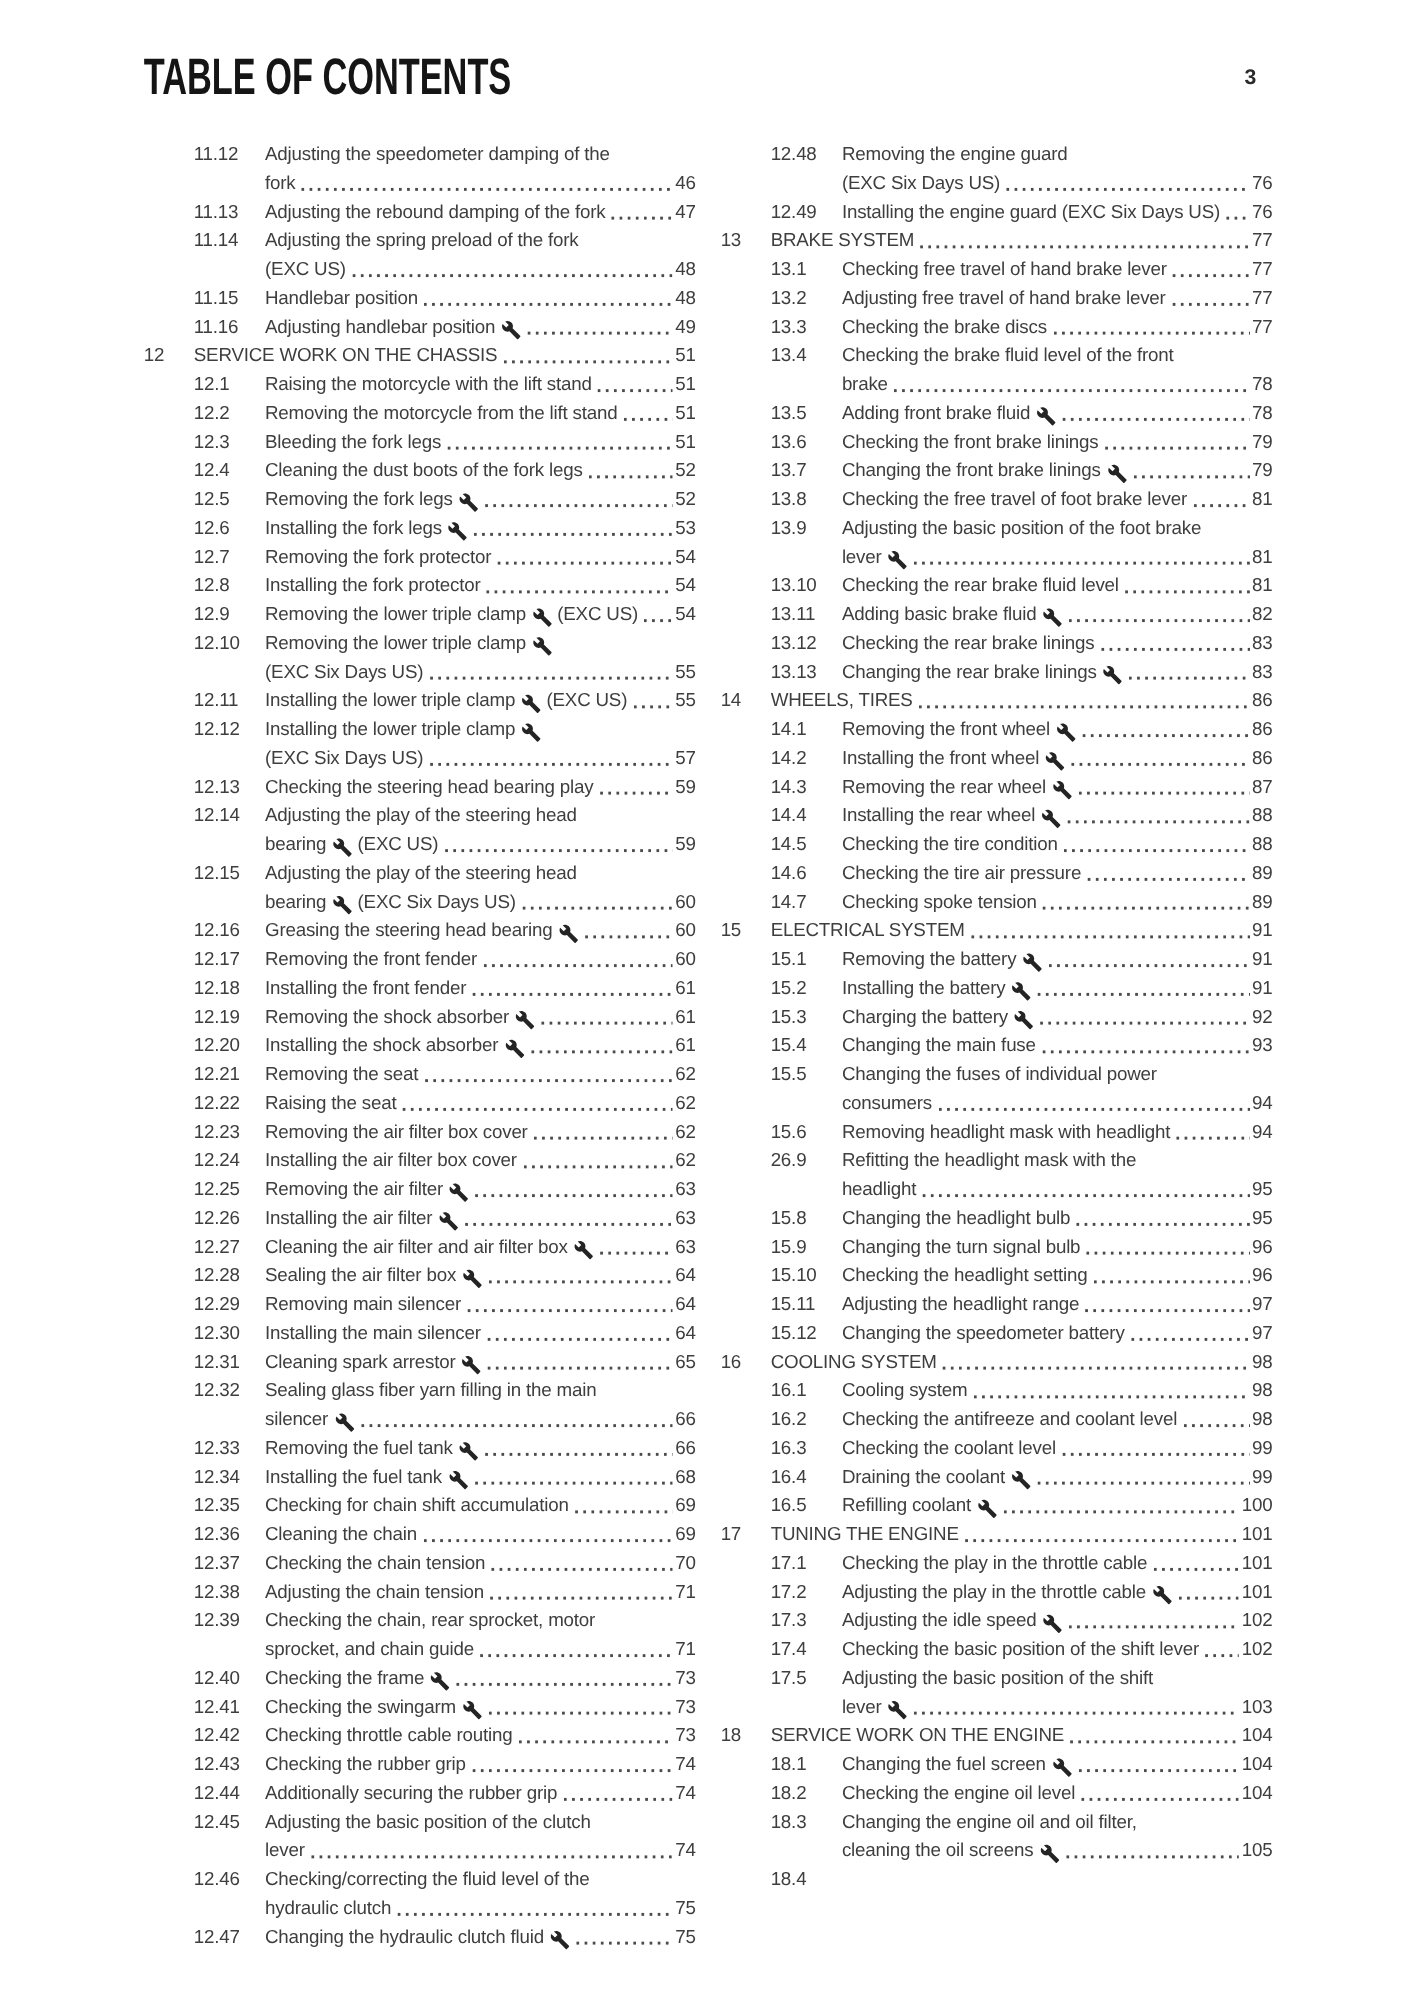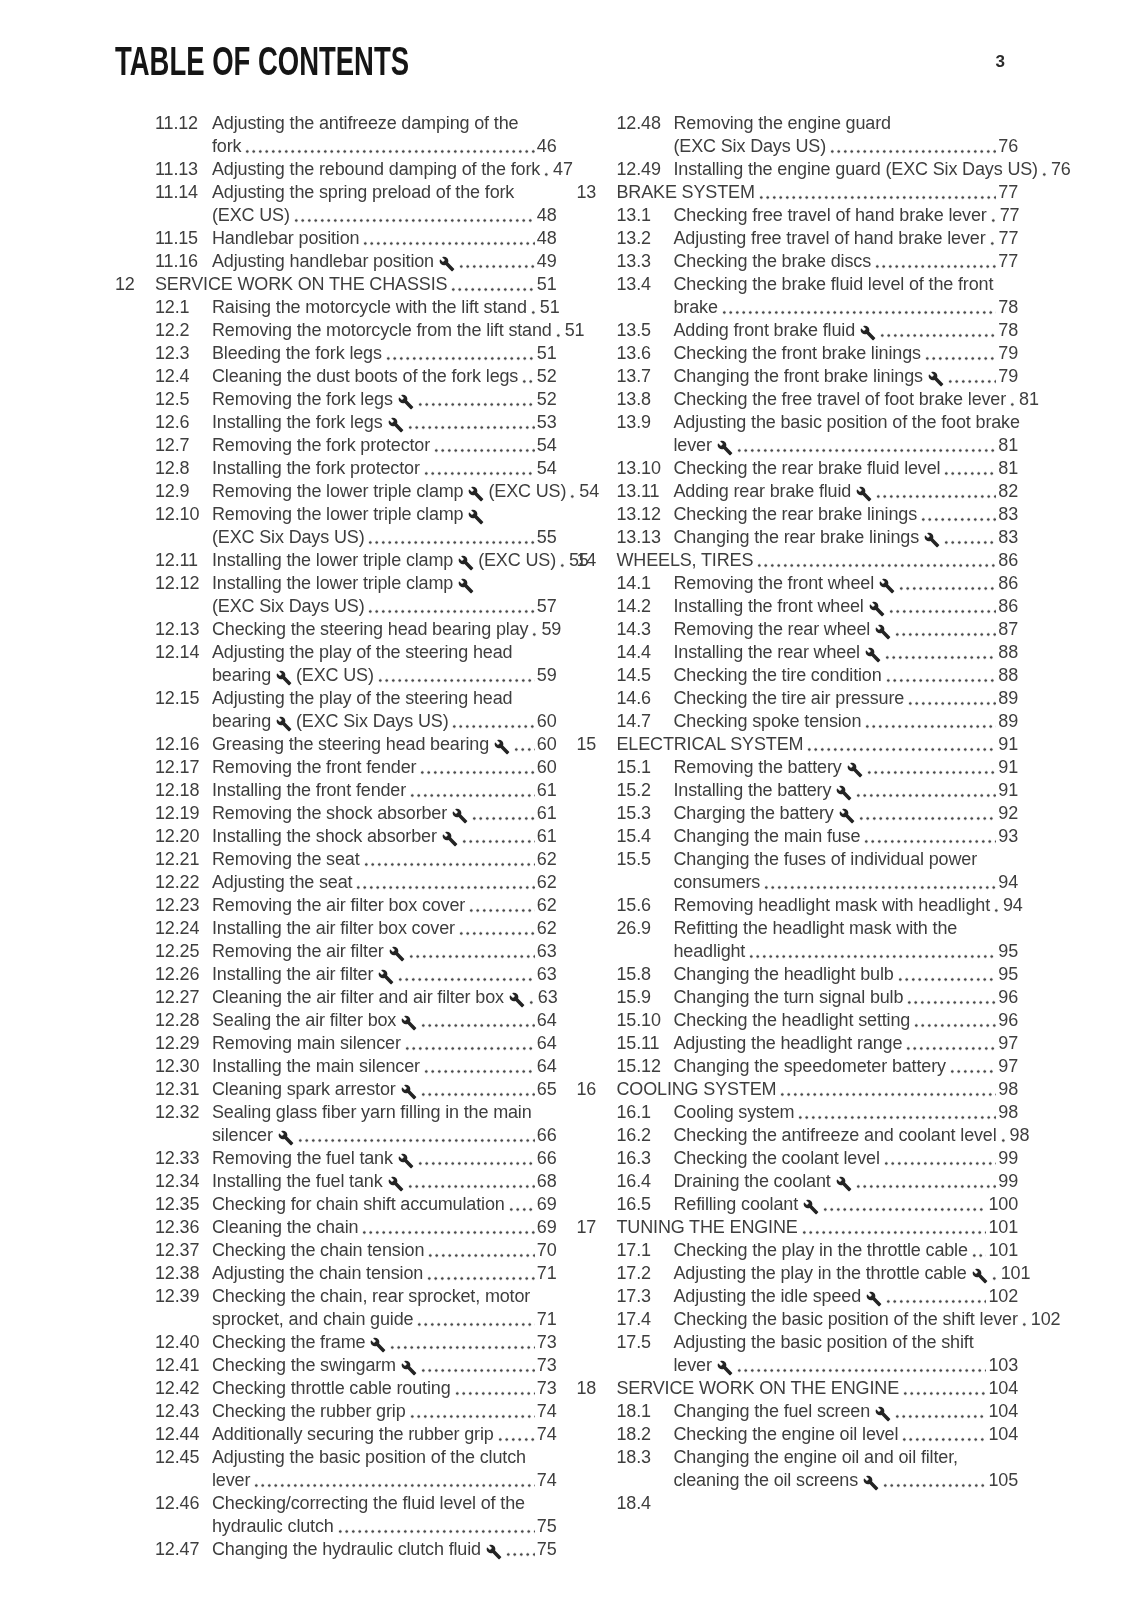--- a/index.html
+++ b/index.html
@@ -34,21 +34,21 @@
   .pagenum {
     font-size:17px;
     font-weight:700;
     color:#2b2b2b;
     padding-top:10px;
     padding-right:13px;
   }
   .toc {
     display:flex;
     gap:20px;
-    font-size:18px;
+    font-size:15px;
     line-height:23px;
     letter-spacing:-0.15px;
   }
   .col { flex:1 1 0; min-width:0; }
   .entry { display:flex; align-items:flex-start; }
   .num { flex:0 0 auto; white-space:nowrap; }
   .lvl1 .num { width:40px; }
   .lvl2 .num { width:57px; margin-left:40px; }
   .body { flex:1 1 auto; min-width:0; }
   .line { display:flex; align-items:baseline; white-space:nowrap; }
@@ -82,21 +82,21 @@
   <div class="header">
     <h1 class="title">TABLE OF CONTENTS</h1>
     <div class="pagenum">3</div>
   </div>
   <div class="toc" id="toc-columns">
       <div class="col">
         <div class="entry lvl2">
           <span class="num">11.12</span>
           <span class="body">
             <span class="line">
-              <span class="txt">Adjusting the antifreeze damping of the</span>
+              <span class="txt">Adjusting the speedometer damping of the</span>
             </span>
             <span class="line">
               <span class="txt">fork</span>
               <span class="leader"></span>
               <span class="page-ref">46</span>
             </span>
           </span>
         </div>
         <div class="entry lvl2">
           <span class="num">11.13</span>
@@ -410,21 +410,21 @@
               <span class="txt">Removing the seat</span>
               <span class="leader"></span>
               <span class="page-ref">62</span>
             </span>
           </span>
         </div>
         <div class="entry lvl2">
           <span class="num">12.22</span>
           <span class="body">
             <span class="line">
-              <span class="txt">Adjusting the seat</span>
+              <span class="txt">Raising the seat</span>
               <span class="leader"></span>
               <span class="page-ref">62</span>
             </span>
           </span>
         </div>
         <div class="entry lvl2">
           <span class="num">12.23</span>
           <span class="body">
             <span class="line">
               <span class="txt">Removing the air filter box cover</span>
@@ -865,21 +865,21 @@
               <span class="txt">Checking the rear brake fluid level</span>
               <span class="leader"></span>
               <span class="page-ref">81</span>
             </span>
           </span>
         </div>
         <div class="entry lvl2">
           <span class="num">13.11</span>
           <span class="body">
             <span class="line">
-              <span class="txt">Adding rear brake fluid</span>
+              <span class="txt">Adding basic brake fluid</span>
               <svg viewBox="0 0 24 24" class="wrench">
                 <path d="M22.7 19l-9.1-9.1c.9-2.3.4-5-1.5-6.9-2-2-5-2.4-7.4-1.3L9 6 6 9 1.6 4.7C.4 7.1.9 10.1 2.9 12.1c1.9 1.9 4.6 2.4 6.9 1.5l9.1 9.1c.4.4 1 .4 1.4 0l2.3-2.3c.5-.4.5-1.1.1-1.4z"></path>
               </svg>
               <span class="leader"></span>
               <span class="page-ref">82</span>
             </span>
           </span>
         </div>
         <div class="entry lvl2">
           <span class="num">13.12</span>

